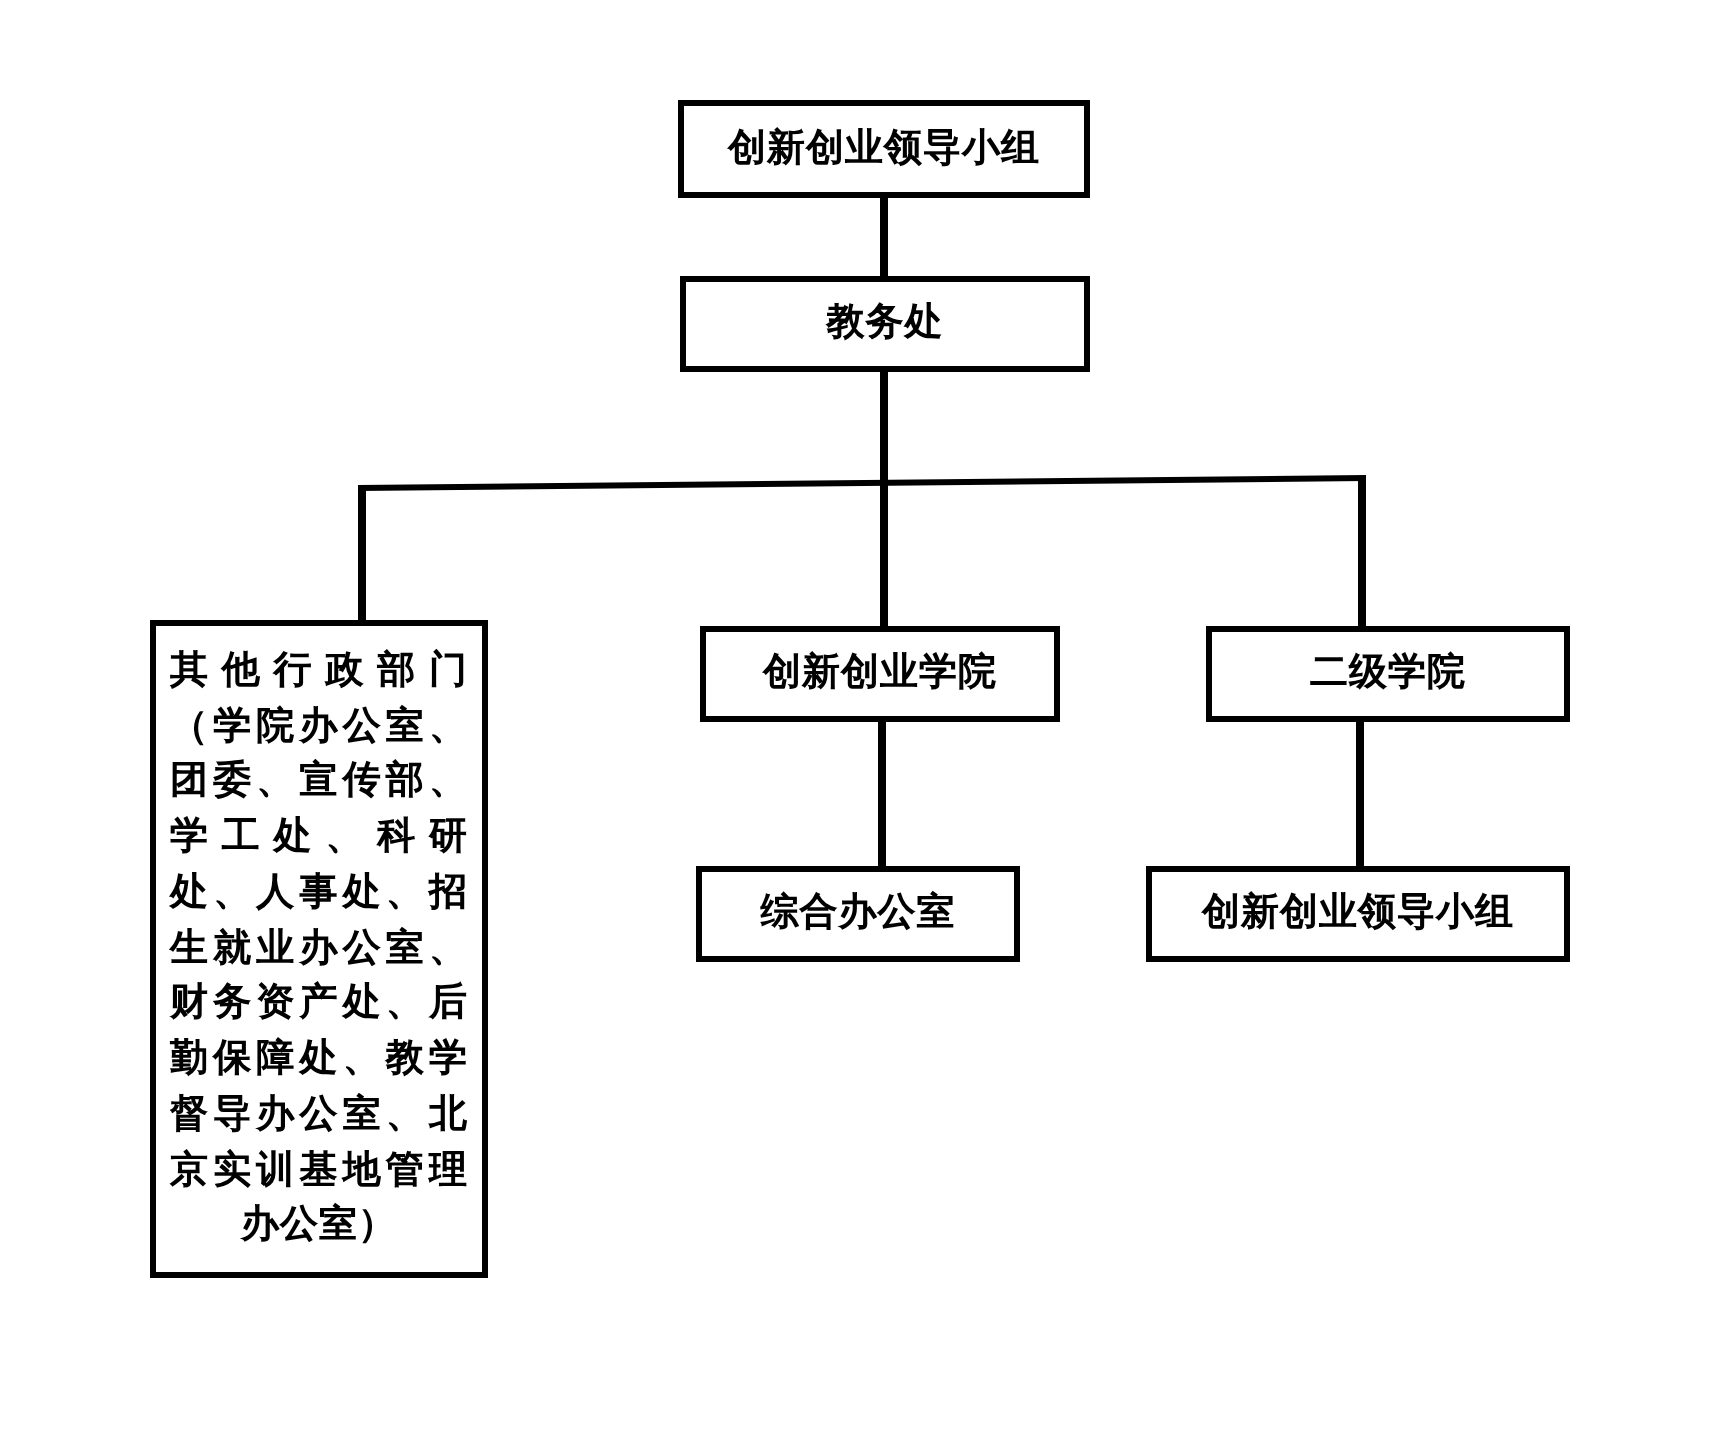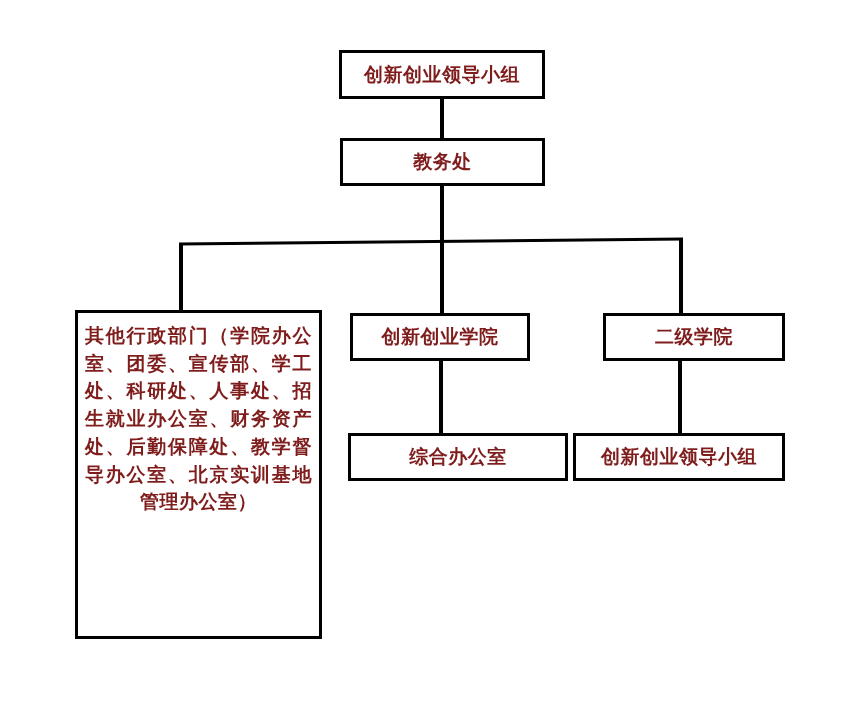--- a/index.html
+++ b/index.html
@@ -23,61 +23,61 @@
   .node-box {
     position: absolute;
     box-sizing: border-box;
     border: 3px solid #000000;
     background: #ffffff;
     display: flex;
     align-items: center;
     justify-content: center;
     text-align: center;
     font-weight: bold;
-    color: #7f1d1d;
+    color: #000000;
     z-index: 3;
   }
   .node-label {
     display: block;
     line-height: 1.02;
     letter-spacing: 0.5px;
   }
 
   
   #node-leading-group-top {
     left: 339px; top: 50px; width: 206px; height: 49px;
     font-size: 19px;
   }
   #node-academic-affairs {
     left: 340px; top: 138px; width: 205px; height: 48px;
     font-size: 19px;
     justify-content: center;
   }
   #node-other-admin {
-    left: 75px; top: 310px; width: 247px; height: 329px;
+    left: 75px; top: 310px; width: 169px; height: 329px;
     font-size: 19px;
     align-items: flex-start;
     padding: 9px 7px 0 7px;
   }
   #node-other-admin .node-label {
     line-height: 1.46;
     text-align: justify;
     text-align-last: center;
     word-break: break-all;
   }
   #node-innovation-college {
     left: 350px; top: 313px; width: 180px; height: 48px;
     font-size: 19px;
   }
   #node-secondary-college {
     left: 603px; top: 313px; width: 182px; height: 48px;
     font-size: 19px;
   }
   #node-general-office {
-    left: 348px; top: 433px; width: 220px; height: 48px;
+    left: 348px; top: 433px; width: 162px; height: 48px;
     font-size: 19px;
   }
   #node-leading-group-bottom {
     left: 573px; top: 433px; width: 212px; height: 48px;
     font-size: 19px;
   }
 
   
   .connector {
     position: absolute;

